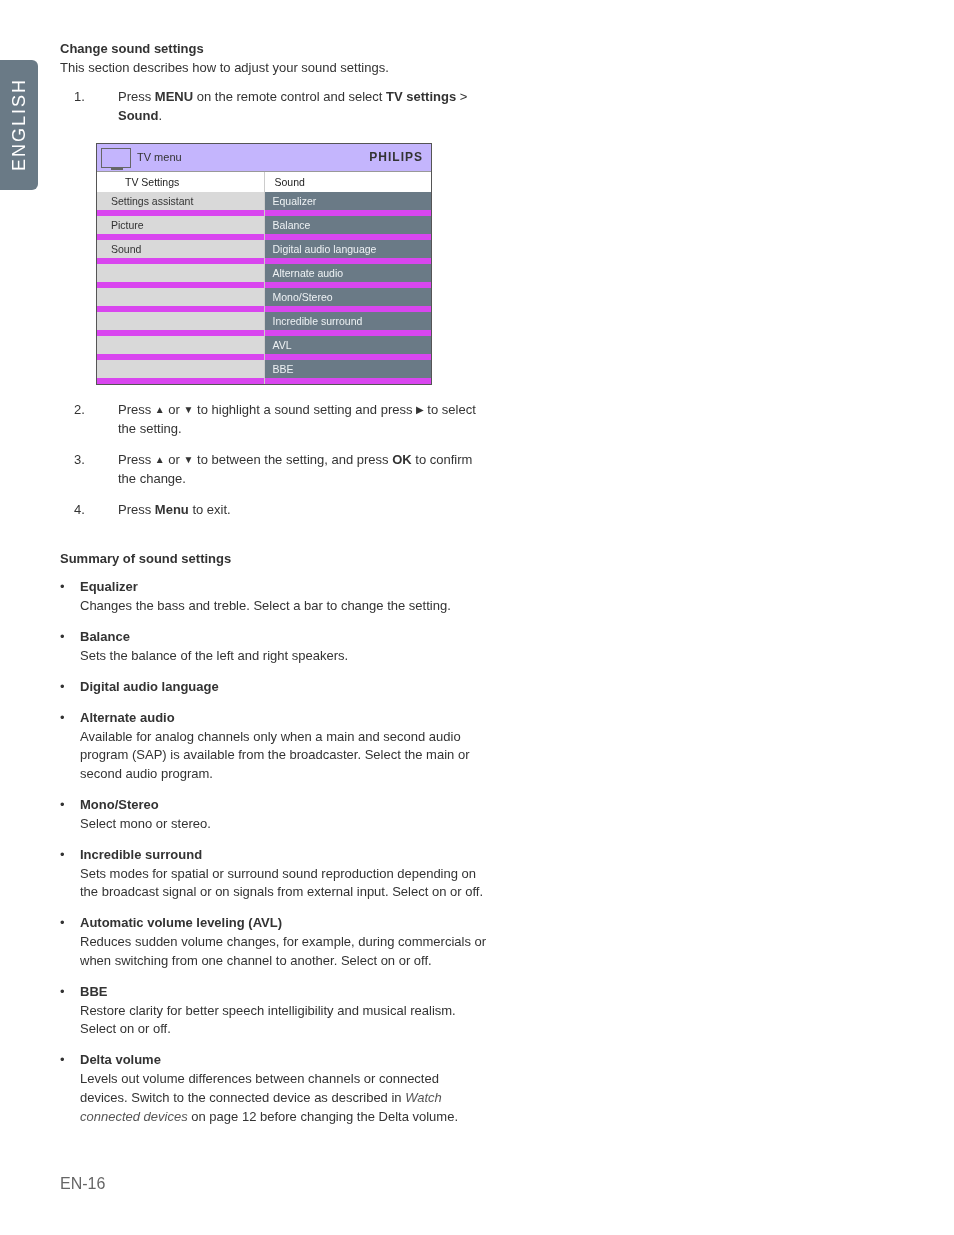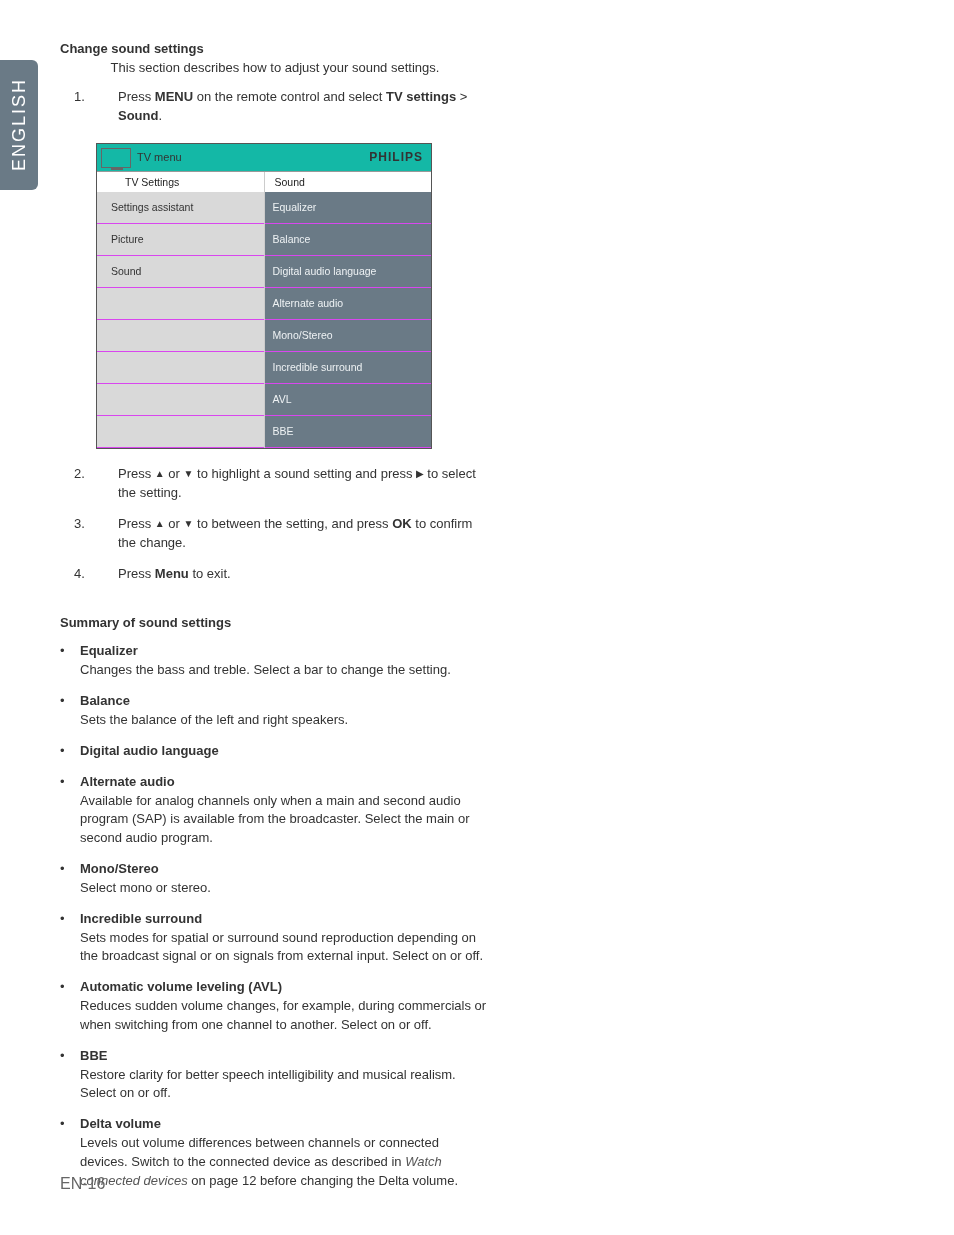--- a/index.html
+++ b/index.html
@@ -36,34 +36,34 @@
   }
   .content {
     margin-left: 0;
     width: 430px;
   }
   h3.section-title {
     font-weight: bold;
     font-size: 13px;
     margin-bottom: 0;
   }
-  p.intro { margin-bottom: 10px; text-align: center; }
+  p.intro { margin-bottom: 10px; }
   ol.steps { list-style: none; margin-bottom: 18px; }
   ol.steps > li { display: flex; margin-bottom: 12px; padding-left: 14px; }
   ol.steps > li .num { width: 22px; flex-shrink: 0; }
   ol.steps > li .txt { flex: 1; margin-left: 22px; }
   .bold { font-weight: bold; }
   .arrow { font-size: 10px; position: relative; top: -1px; }
 
   
   .menu-box {
     border: 1px solid #555;
     width: 336px;
     margin: 6px 0 16px 36px;
-    background: #14b8a6;
+    background: #c4b5fd;
   }
   .menu-header {
     display: flex;
     align-items: center;
     height: 28px;
     border-bottom: 1px solid #999;
     padding: 0 8px 0 4px;
     font-size: 11px;
   }
   .menu-header .tv-icon {
@@ -82,27 +82,27 @@
   .menu-header .brand {
     margin-left: auto;
     font-weight: bold;
     font-size: 12px;
     letter-spacing: 1px;
   }
   .menu-cols { display: flex; }
   .menu-col { flex: 1; }
   .menu-col.left { border-right: 1px solid #ccc; }
   .menu-row {
-    height: 32px;
+    height: 24px;
     font-size: 10.5px;
     padding: 0 8px;
     display: flex;
     align-items: center;
     background: #d9d9d9;
-    border-bottom: 1px solid #d946ef;
+    border-bottom: 6px solid #d946ef;
     color: #333;
   }
   .menu-col.left .menu-row { padding-left: 14px; }
   .menu-row.colhead {
     background: #fff;
     border-bottom: none;
     height: 20px;
     padding-left: 10px;
     color: #222;
   }

